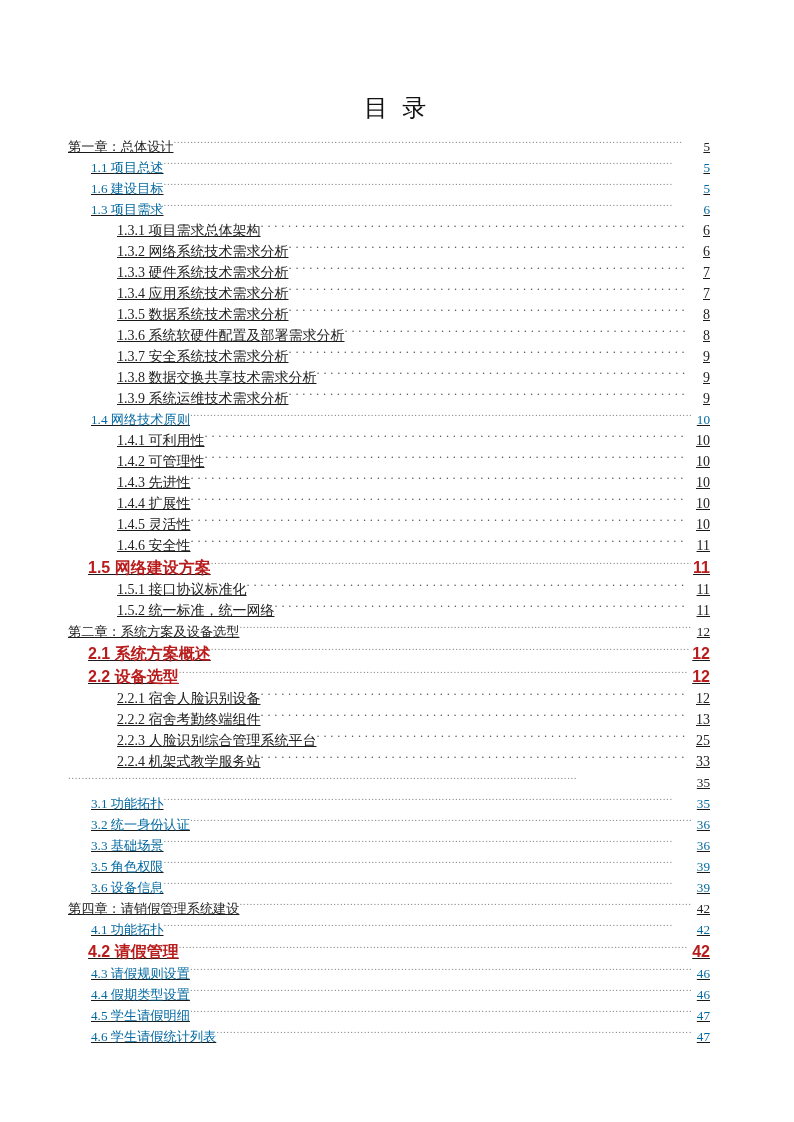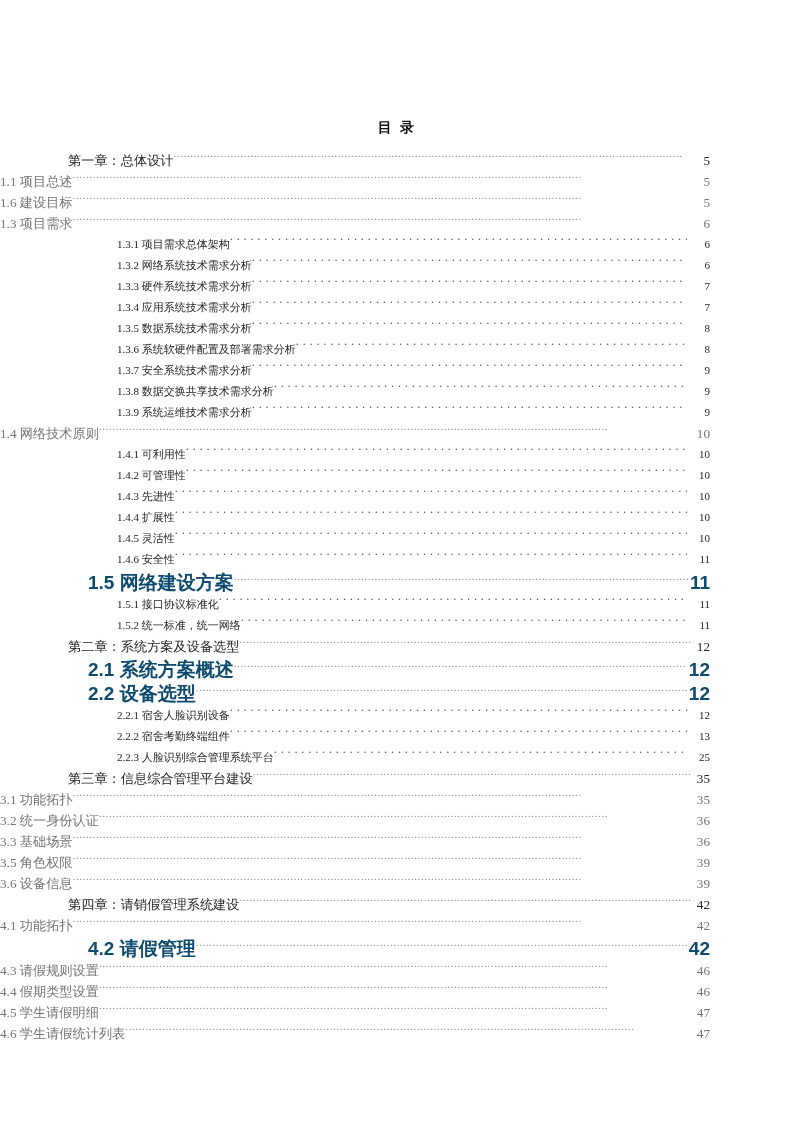--- a/index.html
+++ b/index.html
@@ -19,35 +19,36 @@
   .page {
     position: absolute;
     inset: 0;
     padding: 0;
   }
 
   
   .toc-title {
     text-align: center;
     font-family: "Liberation Sans", sans-serif;
-    font-size: 14px;
-    font-weight: 700;
+    font-size: 24px;
+    font-weight: 400;
     color: #111111;
     letter-spacing: 0.16em;
     margin: 0;
-    padding-top: 120px;
+    padding-top: 96px;
     line-height: 1.0;
   }
 
   
   .toc {
     margin: 0;
     padding: 0;
     list-style: none;
     margin-top: 16px;
+    text-decoration: underline;
   }
 
   .toc-entry {
     display: flex;
     align-items: baseline;
     white-space: nowrap;
     padding-right: 84px;   
   }
 
   .entry-text {
@@ -90,48 +91,49 @@
   .lvl1 .leader::after {
     content: "........................................................................................................................................................";
     font-size: 11px;
     letter-spacing: 0.6px;
   }
 
   
   .lvl2 {
     font-size: 13.2px;
     line-height: 21px;
-    color: #737373;
+    padding-left: 91px;
+    color: #0369a1;
   }
   .lvl2 .leader::after {
     content: "........................................................................................................................................................";
     font-size: 11px;
     letter-spacing: 0.6px;
   }
 
   
   .lvl2b {
     font-family: "Liberation Sans", sans-serif;
     font-weight: 700;
-    font-size: 19px;
+    font-size: 16px;
     line-height: 23px;
     padding-left: 88px;
-    color: #0c4a6e;
+    color: #b91c1c;
   }
   .lvl2b .leader::after {
     content: "........................................................................................................................................................";
     font-family: "Liberation Serif", serif;
     font-weight: 400;
     font-size: 11px;
     letter-spacing: 0.6px;
   }
 
   
   .lvl3 {
-    font-size: 11px;
+    font-size: 14px;
     line-height: 21px;
     padding-left: 117px;
     color: #232323;
   }
   .lvl3 .leader::after {
     content: ". . . . . . . . . . . . . . . . . . . . . . . . . . . . . . . . . . . . . . . . . . . . . . . . . . . . . . . . . . . . . . . . . . . . . . . . . . . . . . . .";
     font-size: 12.6px;
     letter-spacing: 0.3px;
     color: #5a5a5a;
   }
@@ -285,22 +287,26 @@
       <li class="toc-entry lvl3">
         <span class="entry-text">2.2.2 宿舍考勤终端组件</span>
         <span class="leader"></span>
         <span class="page-num">13</span>
       </li>
       <li class="toc-entry lvl3">
         <span class="entry-text">2.2.3 人脸识别综合管理系统平台</span>
         <span class="leader"></span>
         <span class="page-num">25</span>
       </li>
+      <li class="toc-entry lvl3">
+        <span class="entry-text">2.2.4 机架式教学服务站</span>
+        <span class="leader"></span>
+        <span class="page-num">33</span>
+      </li>
       <li class="toc-entry lvl1">
-        <span class="entry-text">第三章：信息综合管理平台建设</span>
         <span class="leader"></span>
         <span class="page-num">35</span>
       </li>
       <li class="toc-entry lvl2">
         <span class="entry-text">3.1 功能拓扑</span>
         <span class="leader"></span>
         <span class="page-num">35</span>
       </li>
       <li class="toc-entry lvl2">
         <span class="entry-text">3.2 统一身份认证</span>

